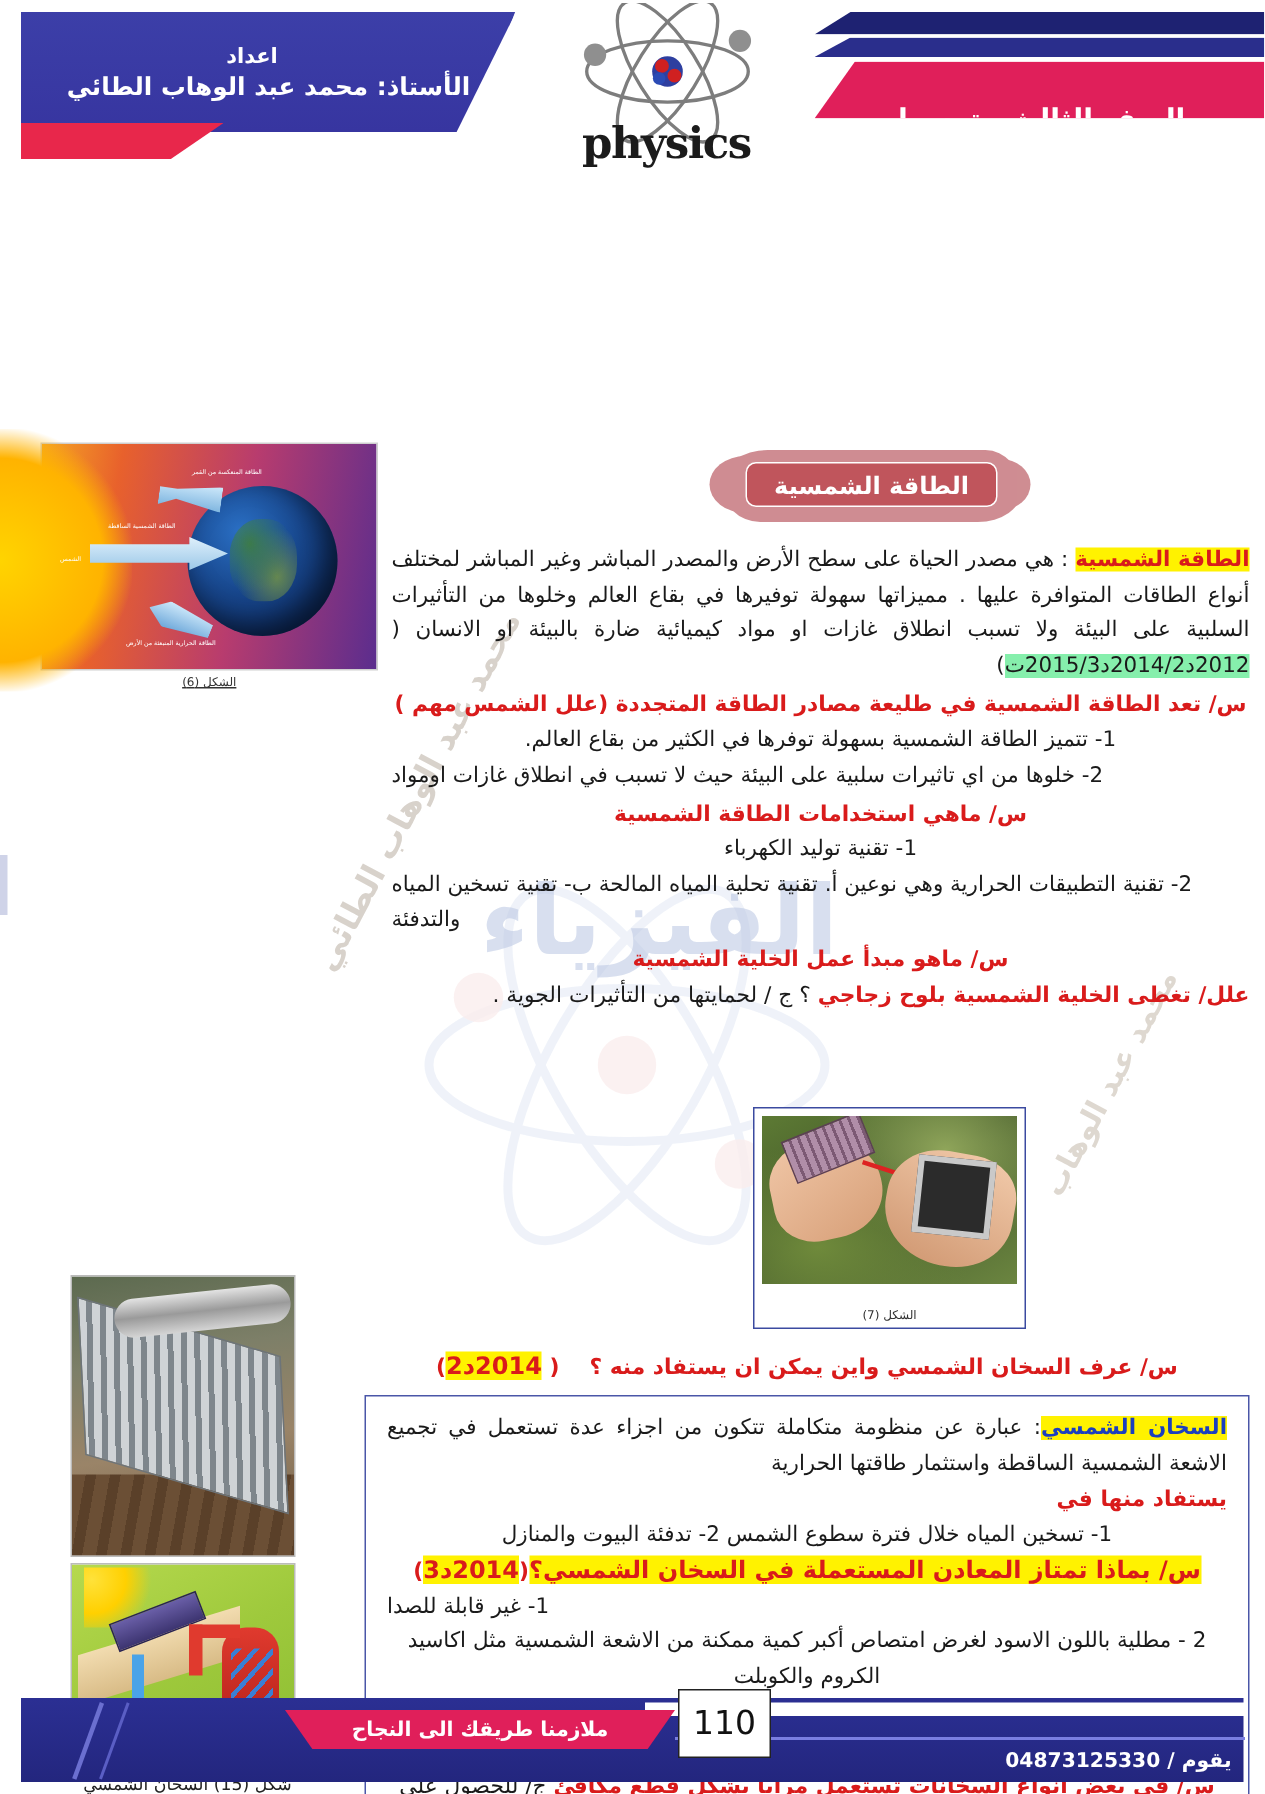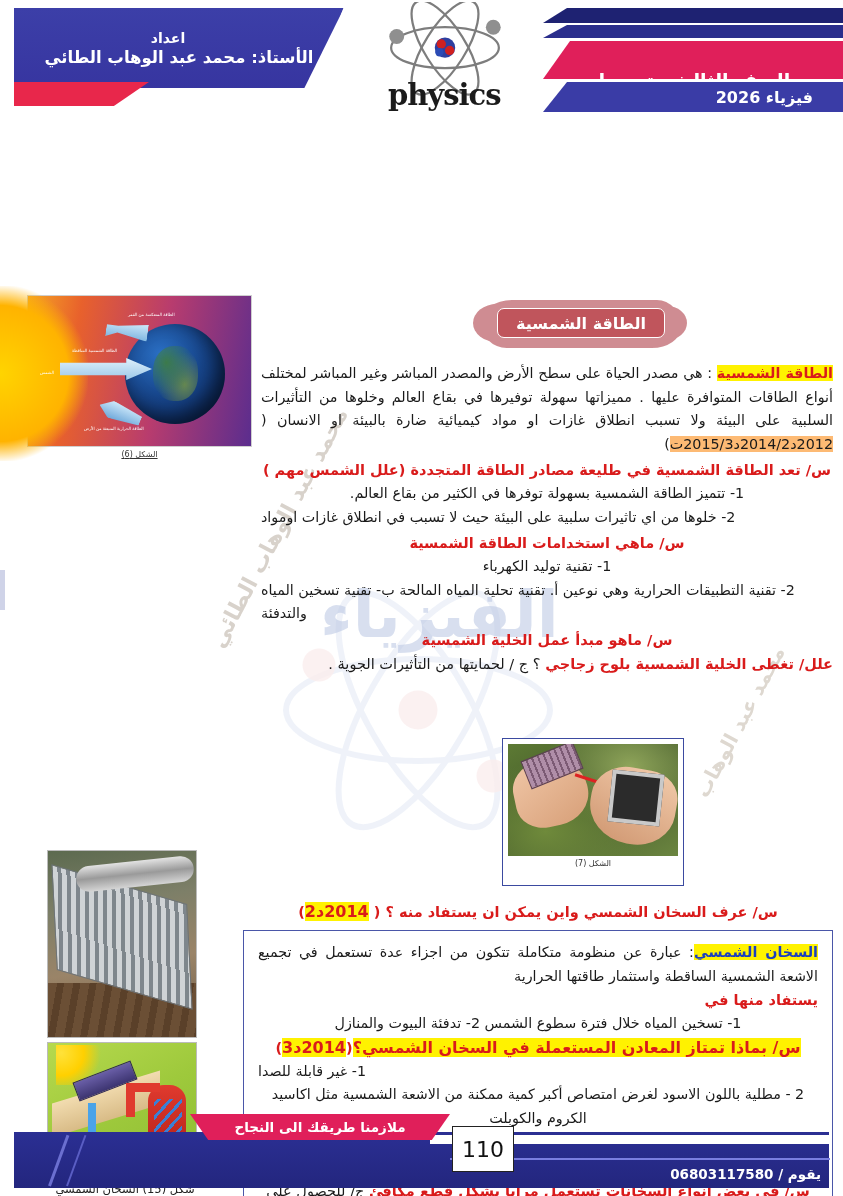--- a/index.html
+++ b/index.html
@@ -325,21 +325,21 @@
   }
   .kw-red-hl {
     color: #d91b1b;
     font-weight: bold;
     background: #fff200;
   }
   .kw-blue {
     color: #1b3fbf;
     font-weight: bold;
   }
-  .hl { background: #fdba74; }
+  .hl { background: #86efac; }
 
   .q-red {
     color: #d91b1b;
     font-weight: bold;
     font-size: 14.5px;
     line-height: 24px;
     text-align: center;
     margin-top: 2px;
   }
   .q-red-right {
@@ -424,21 +424,21 @@
     position: absolute;
     left: 66px; top: 36px;
     width: 44px; height: 3px;
     background: #d22;
     transform: rotate(18deg);
   }
   .fig7-cap {
     text-align: center;
     font-size: 8px;
     color: #333;
-    margin-top: 3px;
+    margin-top: 16px;
     direction: rtl;
   }
 
   
   .heater-photo {
     position: absolute;
     left: 47px; top: 710px;
     width: 150px; height: 188px;
     background: linear-gradient(170deg,#5c6a4f 0%,#7d7f68 30%,#9a8468 60%,#6e5a44 100%);
     border: 1px solid #bbb;
@@ -595,21 +595,21 @@
   .ftr-slash2 {
     position: absolute;
     left: 66px; bottom: 10px;
     width: 2px; height: 54px;
     background: #5a5ec4;
     transform: rotate(20deg);
     transform-origin: bottom;
   }
   .ftr-pink {
     position: absolute;
-    left: 190px; bottom: 56px;
+    left: 190px; bottom: 30px;
     width: 260px; height: 26px;
     background: #e01f5a;
     clip-path: polygon(0 0, 100% 0, 93% 100%, 7% 100%);
     display: flex;
     align-items: center;
     justify-content: center;
   }
   .ftr-pink span {
     color: #fff;
     font-size: 13.5px;
@@ -700,23 +700,20 @@
       <circle cx="18" cy="36" r="8" fill="#8f8f8f"></circle>
       <circle cx="122" cy="26" r="8" fill="#8f8f8f"></circle>
     </svg>
     <div class="hdr-physics-word">physics</div>
 
     <div class="hdr-bar-navy1"></div>
     <div class="hdr-bar-navy2"></div>
     <div class="hdr-bar-pink">
       <span class="hdr-grade">الصف الثالث متوسط</span>
     </div>
-    <div class="hdr-bar-blue">
-      <span class="hdr-subject">فيزياء 2026</span>
-    </div>
   </div>
 
   <div class="content">
 
     <div class="fig6-box">
       <div class="fig6-sun"></div>
       <div class="fig6-earth"></div>
       <div class="fig6-arrow-big"></div>
       <div class="fig6-arrow-up"></div>
       <div class="fig6-arrow-down"></div>
@@ -756,21 +753,21 @@
         <div class="f7-hand-l"></div>
         <div class="f7-panel-l"></div>
         <div class="f7-wire"></div>
         <div class="f7-hand-r"></div>
         <div class="f7-panel-r"></div>
       </div>
       <div class="fig7-cap">الشكل (7)</div>
     </div>
 
     <div style="position:absolute; right:10px; top:760px; width:590px; direction:rtl; text-align:center; z-index:5;">
-      <span class="q-red" style="display:inline;">س/ عرف السخان الشمسي واين يمكن ان يستفاد منه ؟ </span><span class="q-red" style="display:inline;">( </span><span class="kw-red-hl">2014د2</span><span class="q-red" style="display:inline;">)</span>
+      <span class="q-red" style="display:inline;padding-left:15px;">س/ عرف السخان الشمسي واين يمكن ان يستفاد منه ؟ </span><span class="q-red" style="display:inline;">( </span><span class="kw-red-hl">2014د2</span><span class="q-red" style="display:inline;">)</span>
     </div>
 
     <div class="heater-photo">
       <div class="heater-floor"></div>
       <div class="heater-tubes"></div>
       <div class="heater-tank"></div>
     </div>
 
     <div class="heater-diagram">
       <div class="hd-sun"></div>
@@ -809,16 +806,16 @@
   <div class="footer">
     <div class="ftr-blue"></div>
     <div class="ftr-slash1"></div>
     <div class="ftr-slash2"></div>
     <div class="ftr-white-stripe"></div>
     <div class="ftr-line"></div>
     <div class="ftr-pink">
       <span>ملازمنا طريقك الى النجاح</span>
     </div>
     <div class="page-num">110</div>
-    <div class="ftr-phone"><span>يقوم / </span><span class="num">06803117580</span></div>
+    <div class="ftr-phone"><span>يقوم / </span><span class="num">04873125330</span></div>
   </div>
 
 </div>
 
 </body></html>

